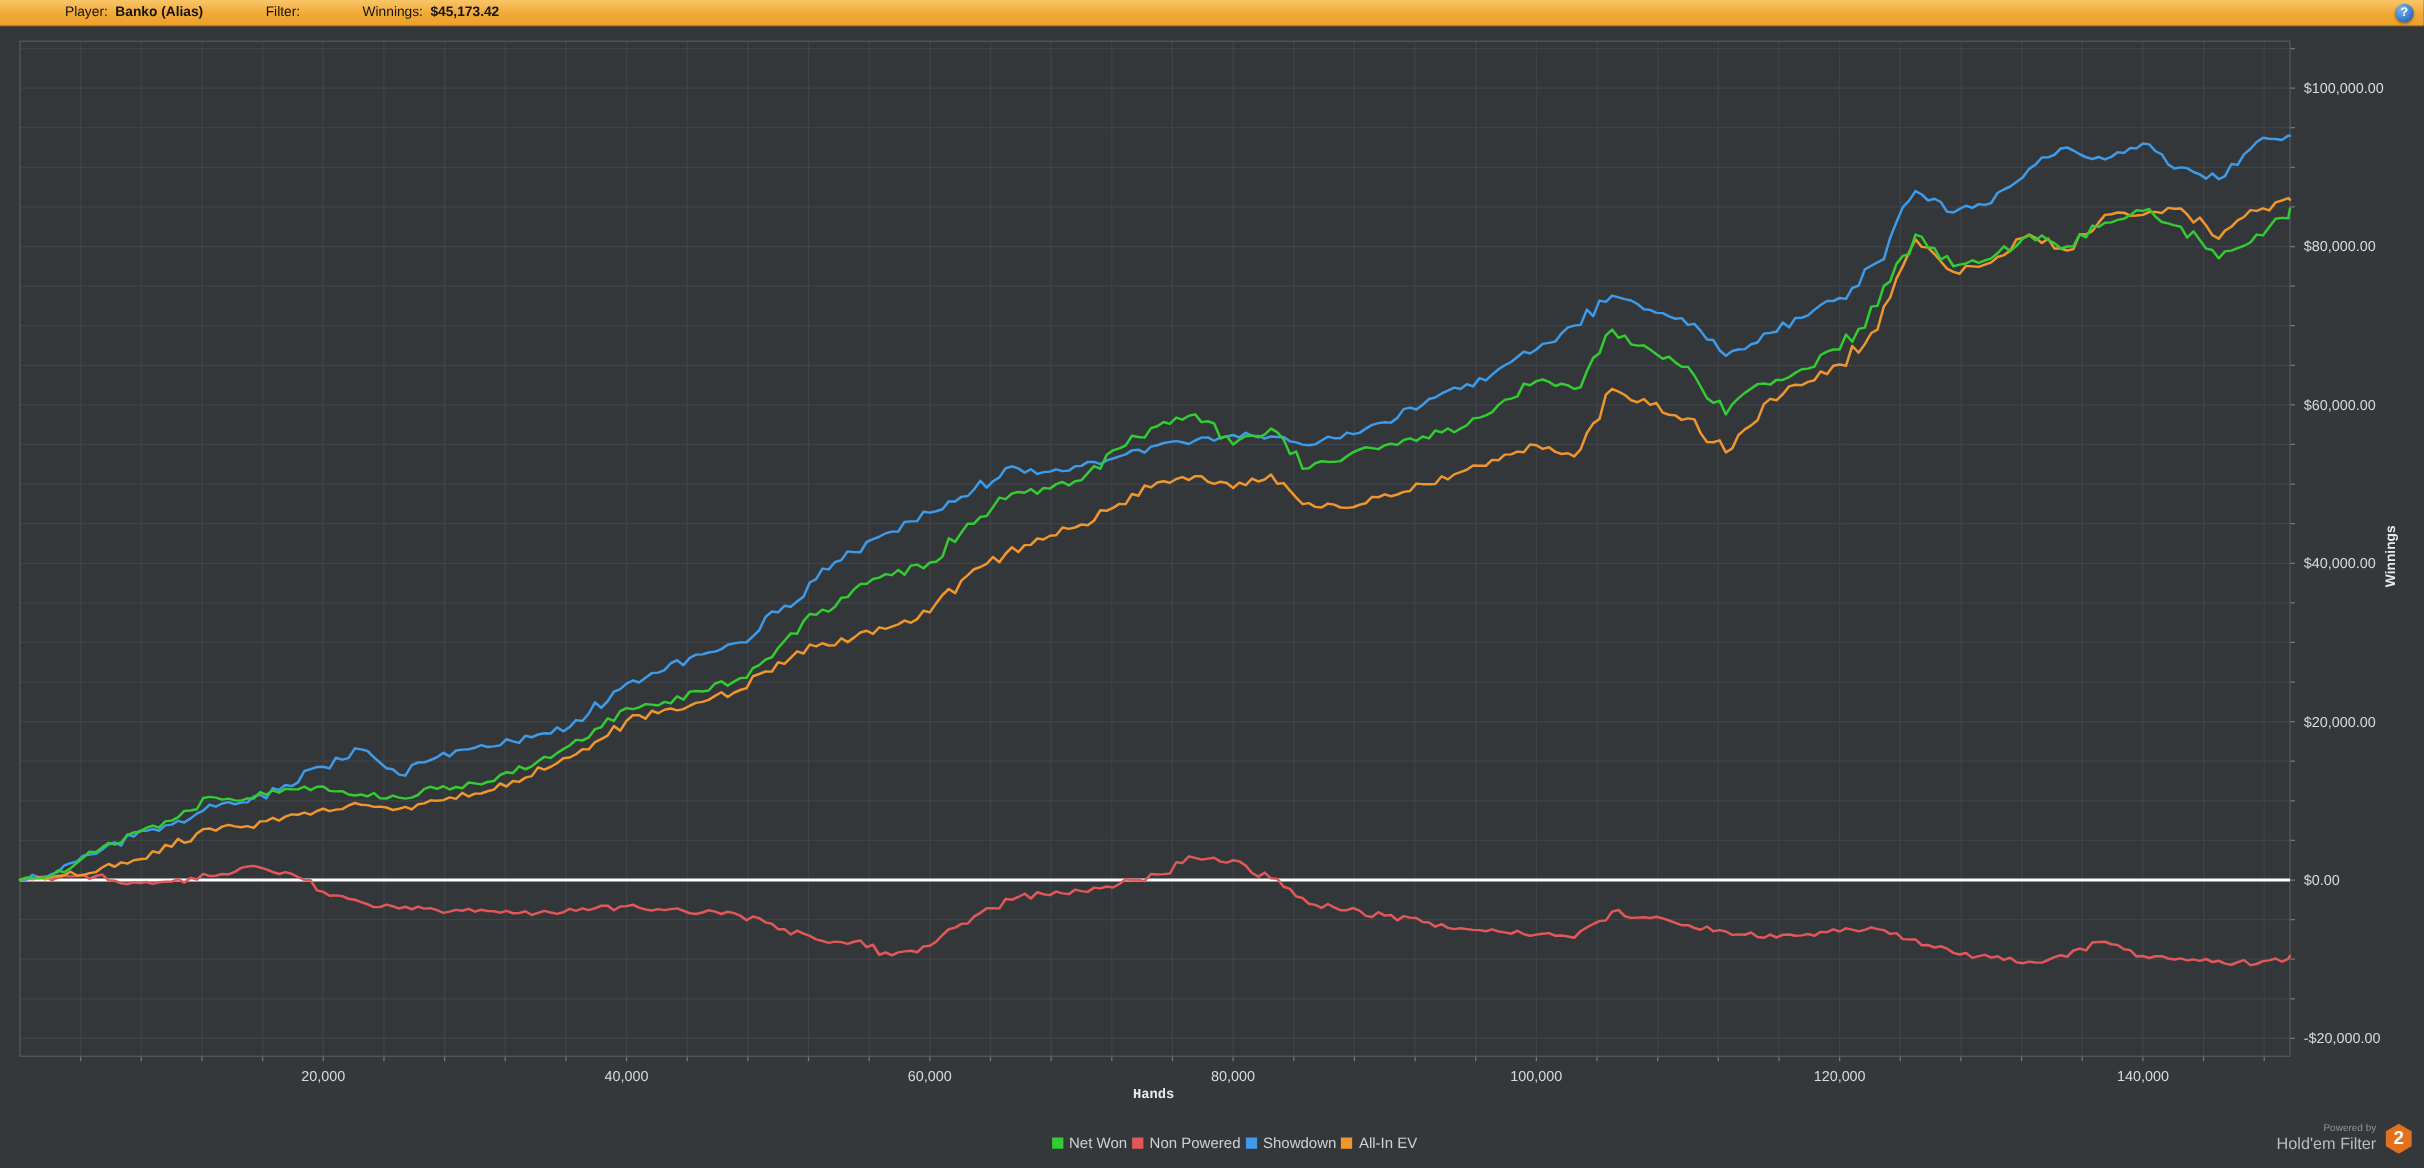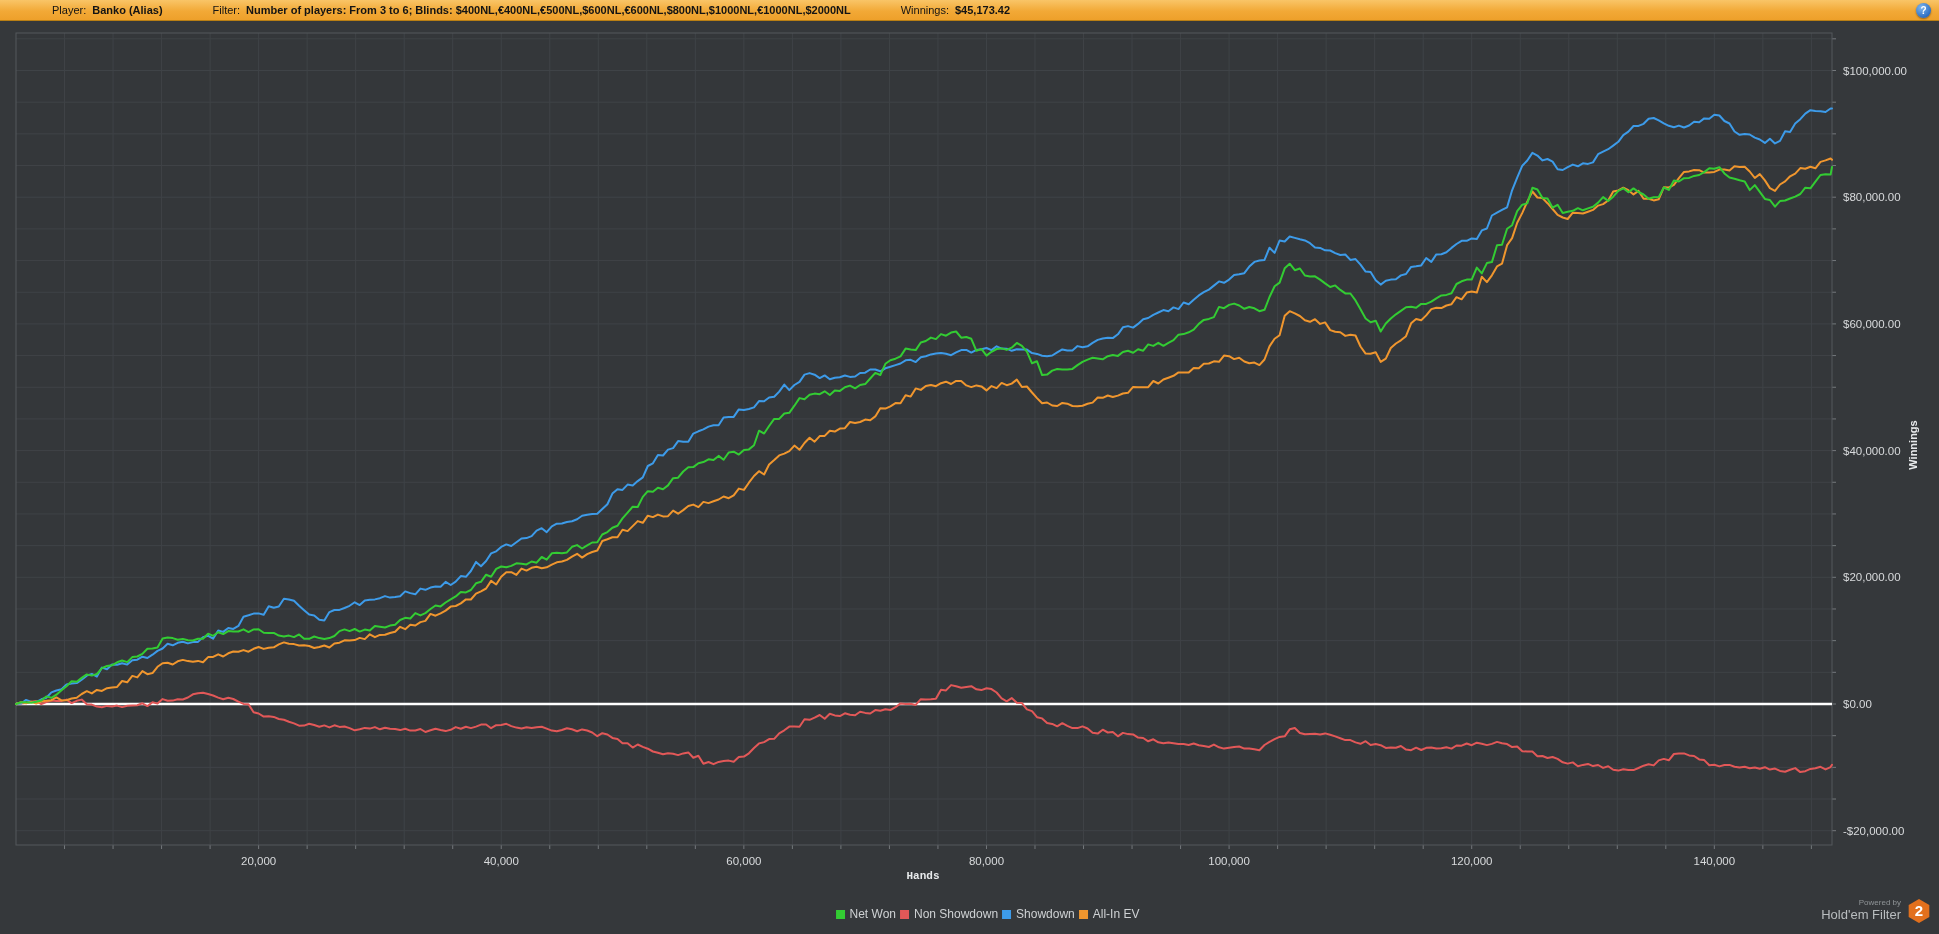--- a/index.html
+++ b/index.html
@@ -63,21 +63,20 @@
     color:#fff;font-size:15px;font-weight:bold;text-align:center;line-height:24px;
   }
 </style>
 </head>
 <body>
 
 <div class="topbar">
   <span class="lbl">Player:</span>
   <span class="val">Banko (Alias)</span>
   <span class="lbl">Filter:</span>
-  <span class="val">Number of players: From 3 to 6; Blinds: $400NL,€400NL,€500NL,$600NL,€600NL,$800NL,$1000NL,€1000NL,$2000NL</span>
   <span class="lbl">Winnings:</span>
   <span class="val">$45,173.42</span>
   <span class="spacer"></span>
   <div class="help">?</div>
 </div>
 
 <div class="stage">
   <svg id="chart" width="1939" height="913">
       <rect x="16" y="12" width="1816" height="812" fill="#34373a"></rect>
       <line x1="64.52371409485639" y1="12" x2="64.52371409485639" y2="824" stroke="#3f4347" stroke-width="1"></line>
@@ -229,21 +228,21 @@
     </svg>
   <div class="axis-title-y">Winnings</div>
   <div class="axis-title-x">Hands</div>
   <div class="legend" id="legend">
       <div class="legend-item">
         <span class="swatch" style="background: rgb(51, 204, 51);"></span>
         <span>Net Won</span>
       </div>
       <div class="legend-item">
         <span class="swatch" style="background: rgb(226, 88, 88);"></span>
-        <span>Non Showdown</span>
+        <span>Non Powered</span>
       </div>
       <div class="legend-item">
         <span class="swatch" style="background: rgb(61, 155, 233);"></span>
         <span>Showdown</span>
       </div>
       <div class="legend-item">
         <span class="swatch" style="background: rgb(240, 150, 46);"></span>
         <span>All-In EV</span>
       </div>
     </div>

